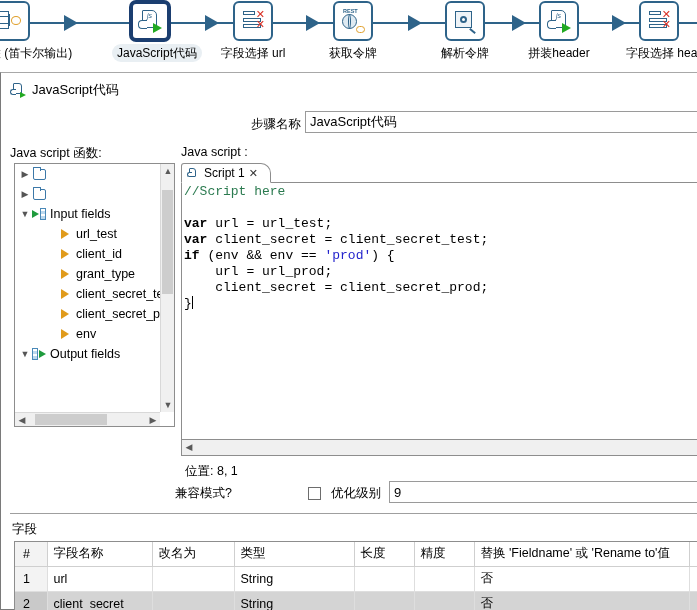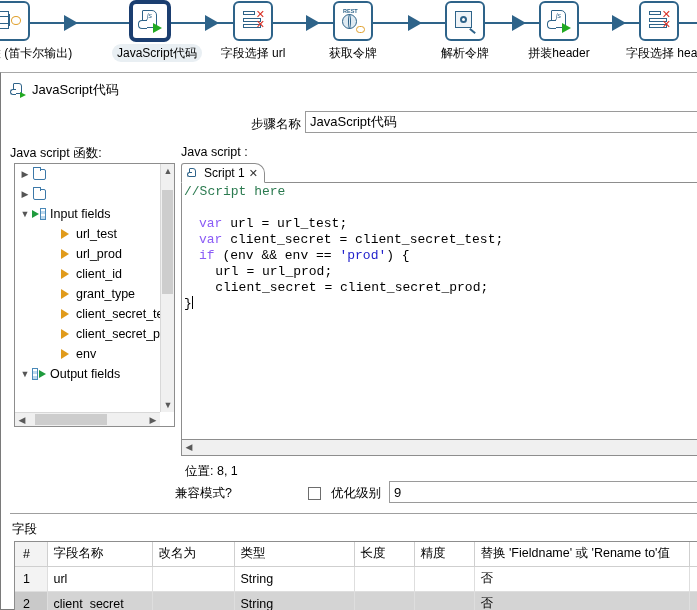--- a/index.html
+++ b/index.html
@@ -201,21 +201,21 @@
   }
   #editor-tabbar {
     position: absolute; left: 0; top: 0; width: 100%; height: 20px;
     border-bottom: 1px solid #8d8d8d;
     background: #ffffff;
   }
   #editor-tab {
     position: absolute; left: 0; top: 0;
     height: 20px;
     display: flex; align-items: center; gap: 4px;
-    padding: 0 6px 0 5px;
+    padding: 0 12px 0 5px;
     border: 1px solid #8d8d8d;
     border-bottom: 1px solid #ffffff;
     border-radius: 3px 10px 0 0;
     background: #ffffff;
     font-size: 12px;
   }
   #editor-tab .tabname { font-weight: normal; }
   .tab-close { color: #333; font-size: 11px; }
   #code-area {
     position: absolute; left: 0; top: 20px; right: 0; bottom: 16px;
@@ -225,21 +225,21 @@
     padding: 1px 0 0 2px;
   }
   #code-text {
     font-family: "Liberation Mono", "DejaVu Sans Mono", monospace;
     font-size: 13px;
     line-height: 16px;
     white-space: pre;
     margin: 0;
   }
   .c-comment { color: #2a7a4f; }
-  .c-kw { color: #8b5cf6; font-weight: normal; margin-left: 15px; }
+  .c-kw { color: #000000; font-weight: bold; }
   .c-str { color: #2222cc; }
   .c-plain { color: #000000; }
   .caret { display:inline-block; width:1px; height:13px; background:#000; vertical-align:-2px; }
   #code-hscroll {
     position: absolute; left: 0; right: 0; bottom: 0; height: 16px;
     background: #f0f0f0;
     border: 1px solid #8d8d8d; border-top: none;
   }
   #code-hscroll .sb-arrow { background: transparent; line-height: 14px; }
 
@@ -591,26 +591,20 @@
             </span>
         </span>
         <span class="tlabel">Input fields</span>
       </div>
 
       <div class="tnode indent2">
         <span class="ticon">
             <span class="tri-ico"></span>
           </span>
         <span class="tlabel">url_test</span>
-      </div>
-      <div class="tnode indent2">
-        <span class="ticon">
-            <span class="tri-ico"></span>
-          </span>
-        <span class="tlabel">url_prod</span>
       </div>
       <div class="tnode indent2">
         <span class="ticon">
             <span class="tri-ico"></span>
           </span>
         <span class="tlabel">client_id</span>
       </div>
       <div class="tnode indent2">
         <span class="ticon">
             <span class="tri-ico"></span>

